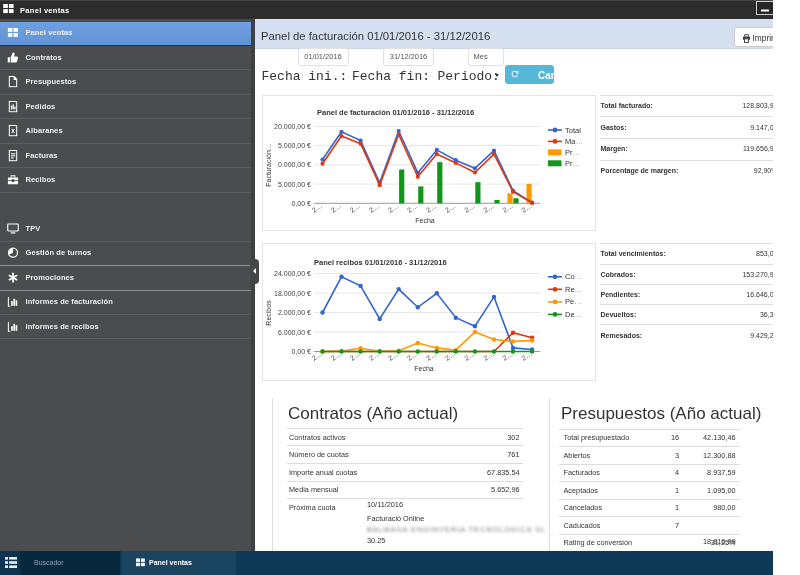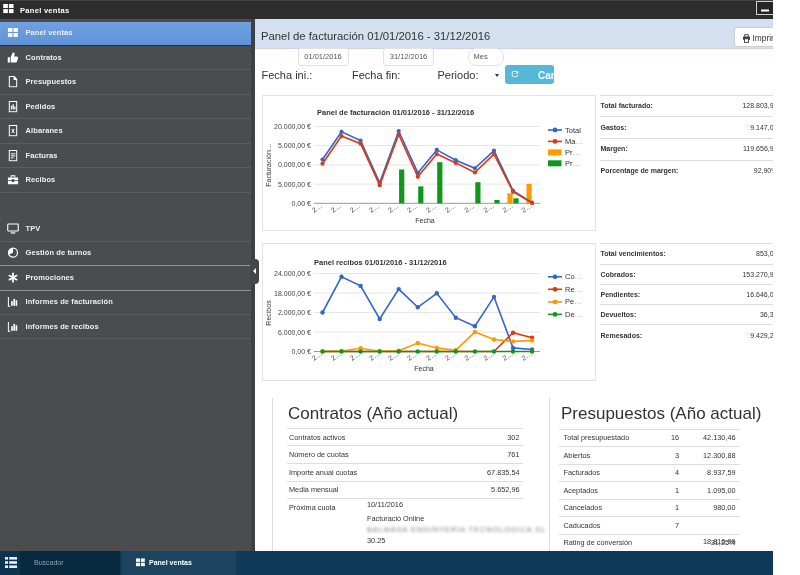--- a/index.html
+++ b/index.html
@@ -14,21 +14,21 @@
   .mitem{position:absolute;left:0;width:251px;height:24.45px;border-bottom:1px solid #5b5c5f;box-sizing:border-box;}
   .mitem.bright{border-bottom:1px solid #909296;}
   .mitem .lbl{position:absolute;left:25.5px;top:50%;transform:translateY(-54%);font-size:7.5px;font-weight:bold;color:#f0f0f0;letter-spacing:0.1px;white-space:nowrap;}
   .mitem .ic{position:absolute;left:7px;top:50%;transform:translateY(-53%);width:12px;height:12px;}
   #mi0{background:linear-gradient(180deg,#6fa0e0,#6094d8);border-bottom:1px solid #2e2e2e;}
   
   #hstrip{left:255px;top:19px;width:545px;height:30px;background:#d4e0f0;border-bottom:1px solid #c8d5e8;box-sizing:border-box;}
   #hstrip .t{position:absolute;left:6px;top:11px;font-size:11.3px;color:#333;}
   #btnImprimir{left:734px;top:27px;width:52px;height:20px;background:#fff;border:1px solid #ccc;border-radius:3px;box-sizing:border-box;font-size:8px;color:#333;}
   
-  .flabel{font-size:11px;color:#333;white-space:nowrap;}
+  .flabel{font-size:13px;color:#333;white-space:nowrap;font-family:Liberation Mono, monospace;}
   .finput{position:absolute;top:48px;height:18px;background:#fff;border:1px solid #e2e2e2;border-radius:3px;box-sizing:border-box;font-size:7.5px;color:#555;text-align:center;line-height:16px;}
   
   .cbox{background:#fff;border:1px solid #e4e4e4;box-sizing:border-box;}
   
   .hline{position:absolute;background:#ddd;height:1px;}
   .vline{position:absolute;background:#ddd;width:1px;}
   .tlabel{position:absolute;font-size:7px;font-weight:bold;color:#333;white-space:nowrap;}
   .tval{position:absolute;font-size:7px;color:#333;white-space:nowrap;text-align:right;}
   .plabel{position:absolute;font-size:7.3px;color:#333;white-space:nowrap;}
   .pval{position:absolute;font-size:7.3px;color:#333;white-space:nowrap;text-align:right;}
@@ -182,21 +182,21 @@
       <rect x="2.5" y="4.8" width="4" height="3.6" fill="#fff" stroke="#3a3a3a" stroke-width="0.9"></rect>
     </svg>
     <div style="position:absolute;left:17.5px;top:4.5px;font-size:8.4px;">Imprimir</div>
   </div>
 
   <div class="abs flabel" style="left:261.5px;top:68.5px;">Fecha ini.:</div>
   <div class="abs finput" style="left:297.5px;width:51px;">01/01/2016</div>
   <div class="abs flabel" style="left:352px;top:68.5px;">Fecha fin:</div>
   <div class="abs finput" style="left:383px;width:51px;">31/12/2016</div>
   <div class="abs flabel" style="left:437.5px;top:68.5px;">Periodo:</div>
-  <div class="abs finput" style="left:467.5px;width:36px;text-align:left;padding-left:5px;border-radius:8px;">Mes</div>
+  <div class="abs finput" style="left:467.5px;width:36px;text-align:left;padding-left:5px;">Mes</div>
   <div class="abs" style="left:495px;top:73.5px;width:0;height:0;border-left:2.2px solid transparent;border-right:2.2px solid transparent;border-top:3.2px solid #333;"></div>
   <div class="abs" style="left:505px;top:65px;width:49px;height:18.5px;background:#56b8d8;border-radius:3px;">
     <svg style="position:absolute;left:5px;top:4.2px" width="10" height="10" viewBox="0 0 24 24">
       <path fill="#fff" d="M17.65 6.35A7.95 7.95 0 0 0 12 4a8 8 0 1 0 7.73 10h-2.08A6 6 0 1 1 12 6c1.66 0 3.14.69 4.22 1.78L13 11h7V4l-2.35 2.35z"></path>
     </svg>
     <div style="position:absolute;left:17px;top:5px;font-size:10px;font-weight:bold;color:#fff;margin-left:16px;">Cambiar</div>
   </div>
 
   <div class="abs cbox" style="left:262px;top:95px;width:334px;height:136px;"></div>
   <div class="abs cbox" style="left:262px;top:242.5px;width:334px;height:138.5px;"></div>

